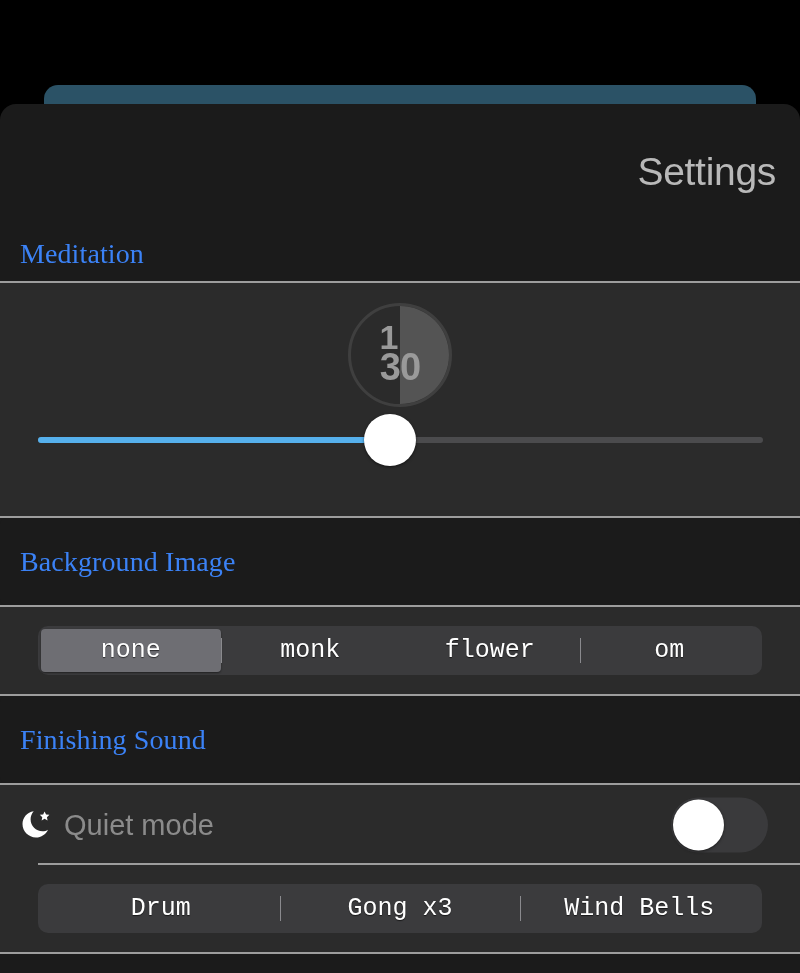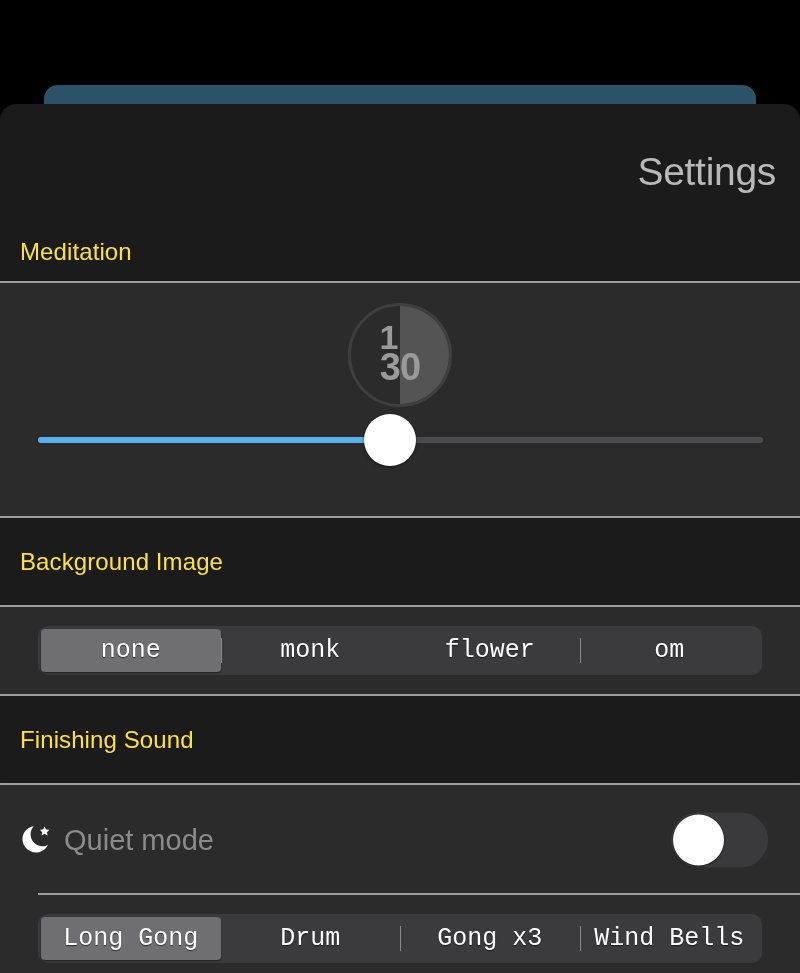--- a/index.html
+++ b/index.html
@@ -56,23 +56,24 @@
   .title {
     position: absolute;
     right: 24px;
     top: 25px;
     font-size: 39px;
     color: #b9b9b9;
     letter-spacing: -0.3px;
     text-align: right;
   }
   .section-label {
-    font-size: 24px;
-    color: #fde047;
+    font-size: 28px;
+    color: #3b82f6;
     letter-spacing: 0.1px;
+    font-family: Liberation Serif, serif;
   }
   .header .section-label {
     position: absolute;
     left: 20px;
     top: 113px;
   }
 
   .divider {
     height: 2px;
     background: #9d9d9d;
@@ -219,21 +220,21 @@
     left: 0;
     top: 9px;
     bottom: 9px;
     width: 1px;
     background: #8a8a8e;
   }
 
   
   .quiet-row {
     position: relative;
-    height: 110px;
+    height: 80px;
     background: #2b2b2b;
     text-align: center;
   }
   .moon-icon {
     position: absolute;
     left: 17px;
     top: 50%;
     transform: translateY(-50%);
     width: 38px;
     height: 38px;
@@ -348,21 +349,20 @@
       </span>
       <div class="quiet-label">Quiet mode</div>
       <div class="toggle">
         <div class="toggle-knob"></div>
       </div>
       <div class="inset-rule"></div>
     </div>
 
     <div class="seg-row">
       <div class="segmented">
-        <div class="seg selected">Long Gong</div>
         <div class="seg">Drum</div>
         <div class="seg sep">Gong x3</div>
         <div class="seg sep">Wind Bells</div>
       </div>
     </div>
 
     <div class="divider"></div>
 
     <div class="tail"></div>
 

